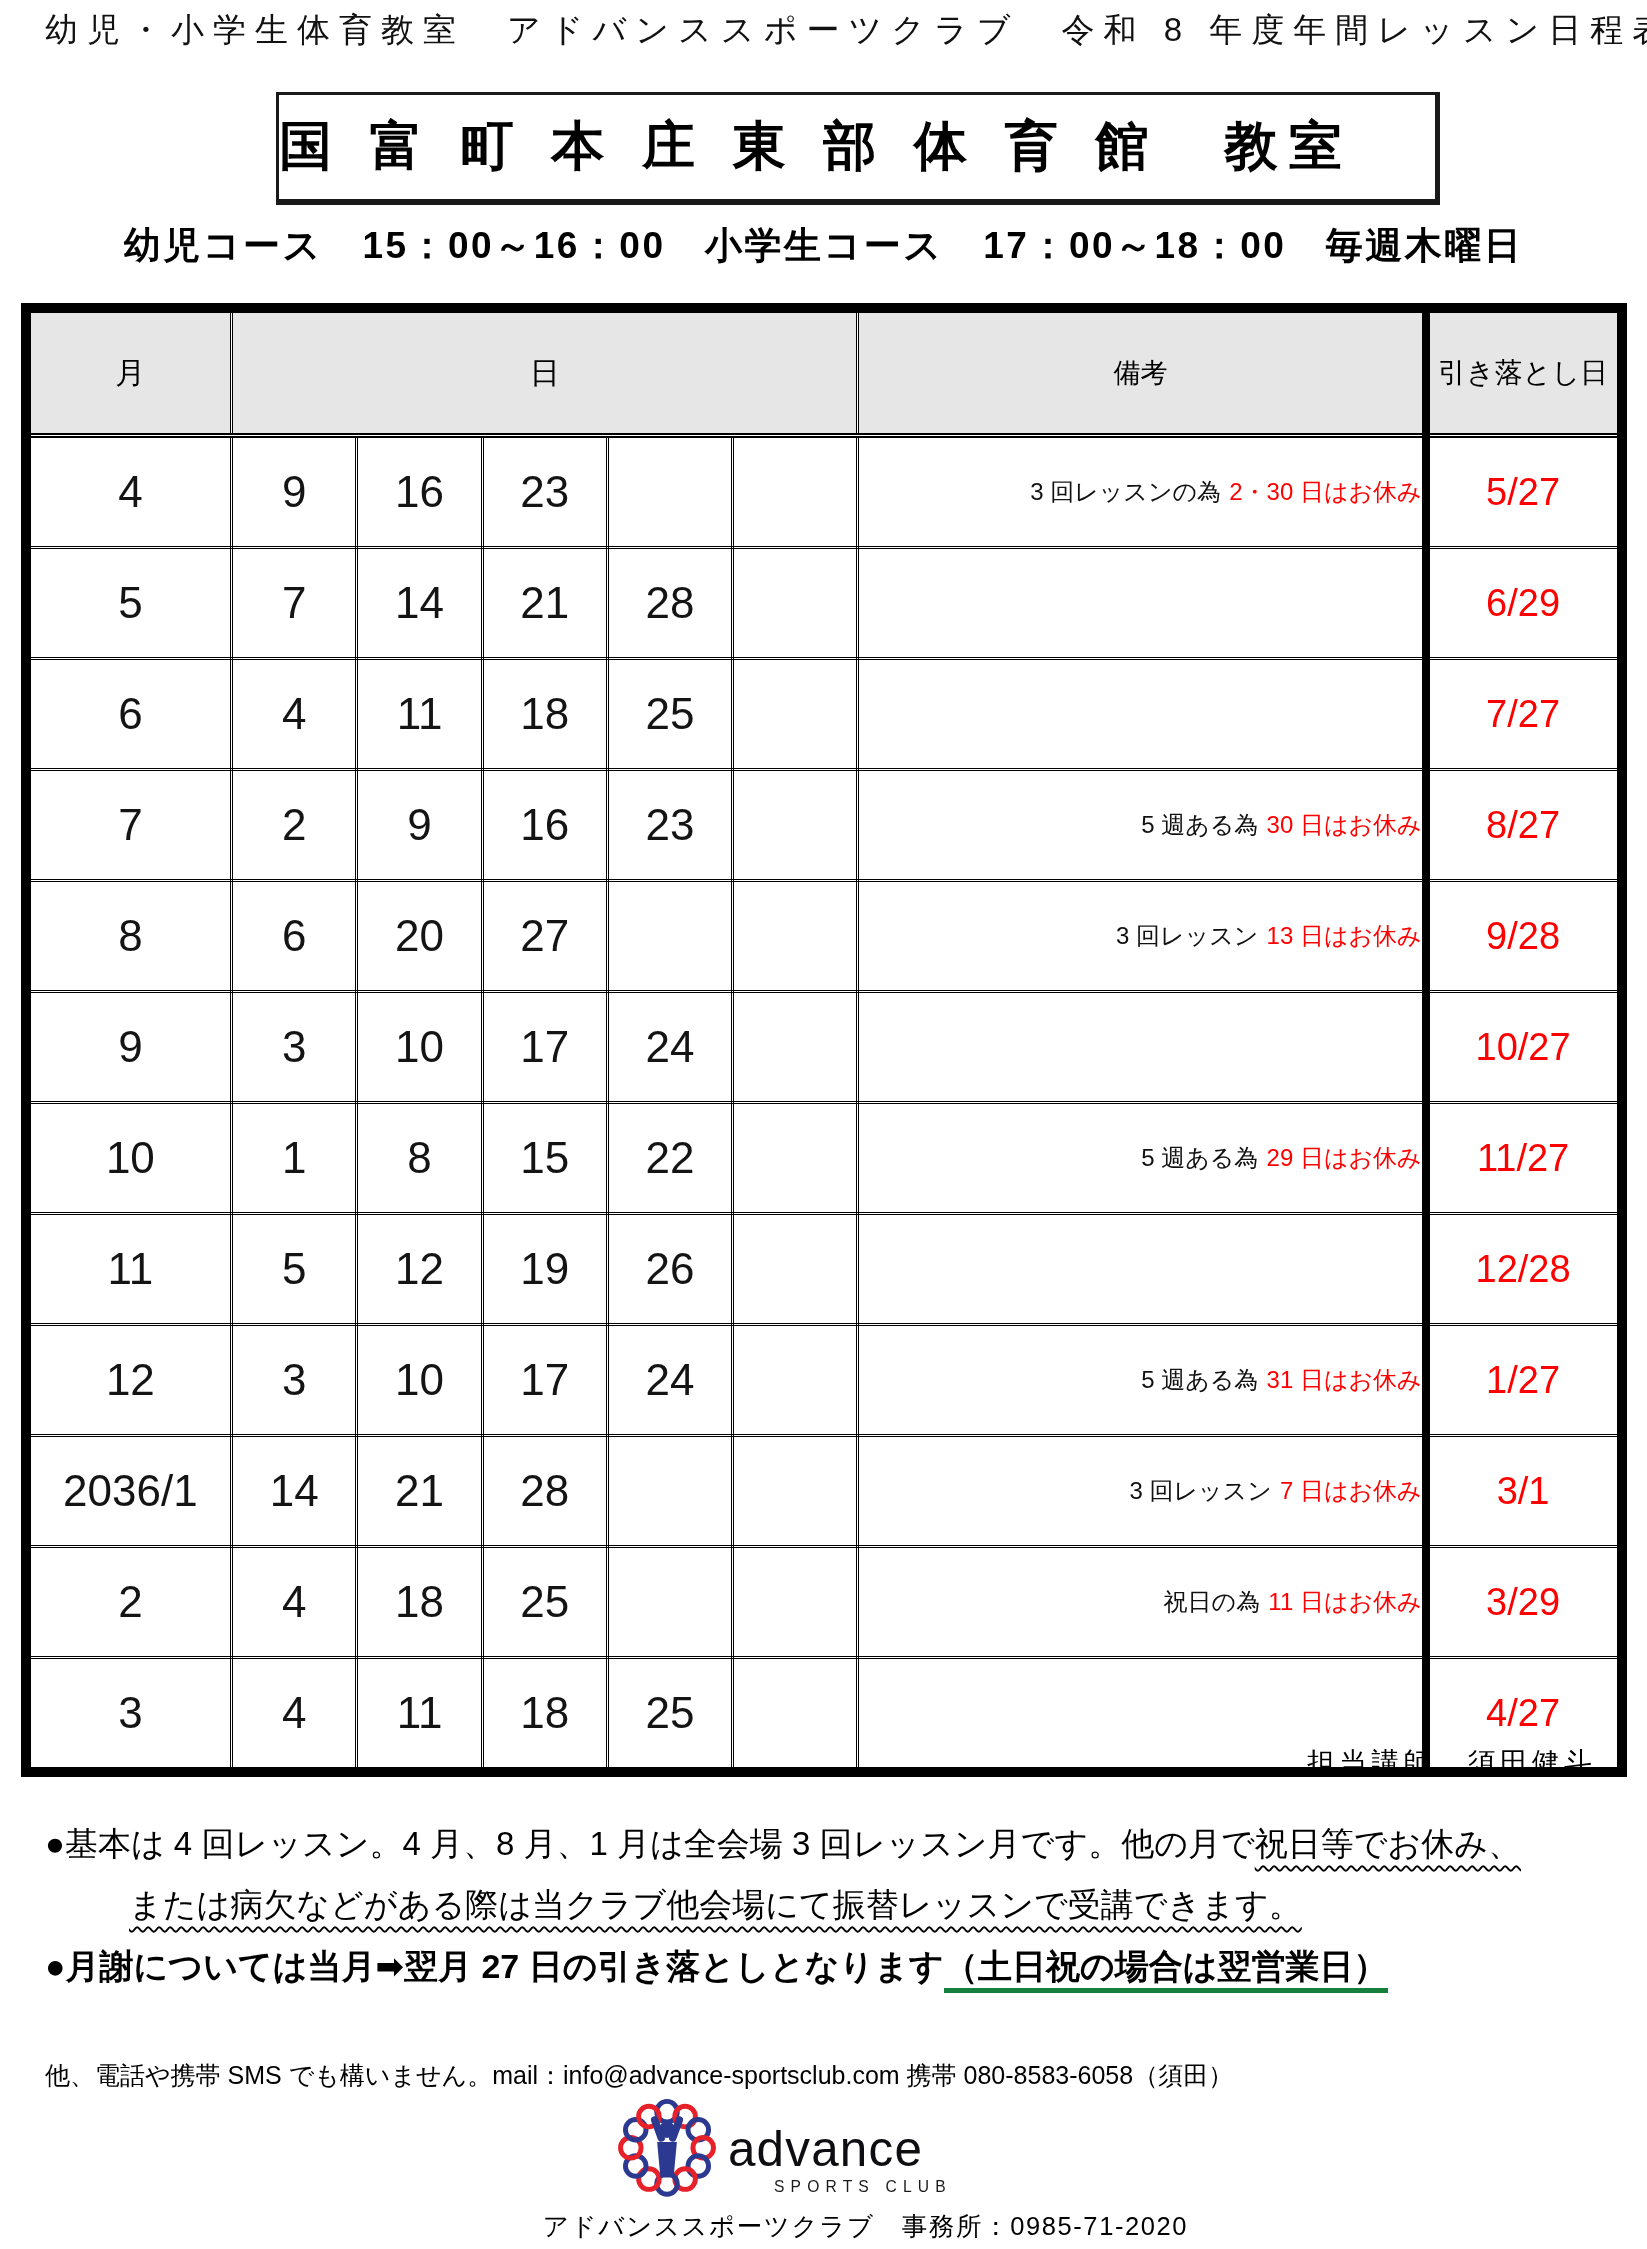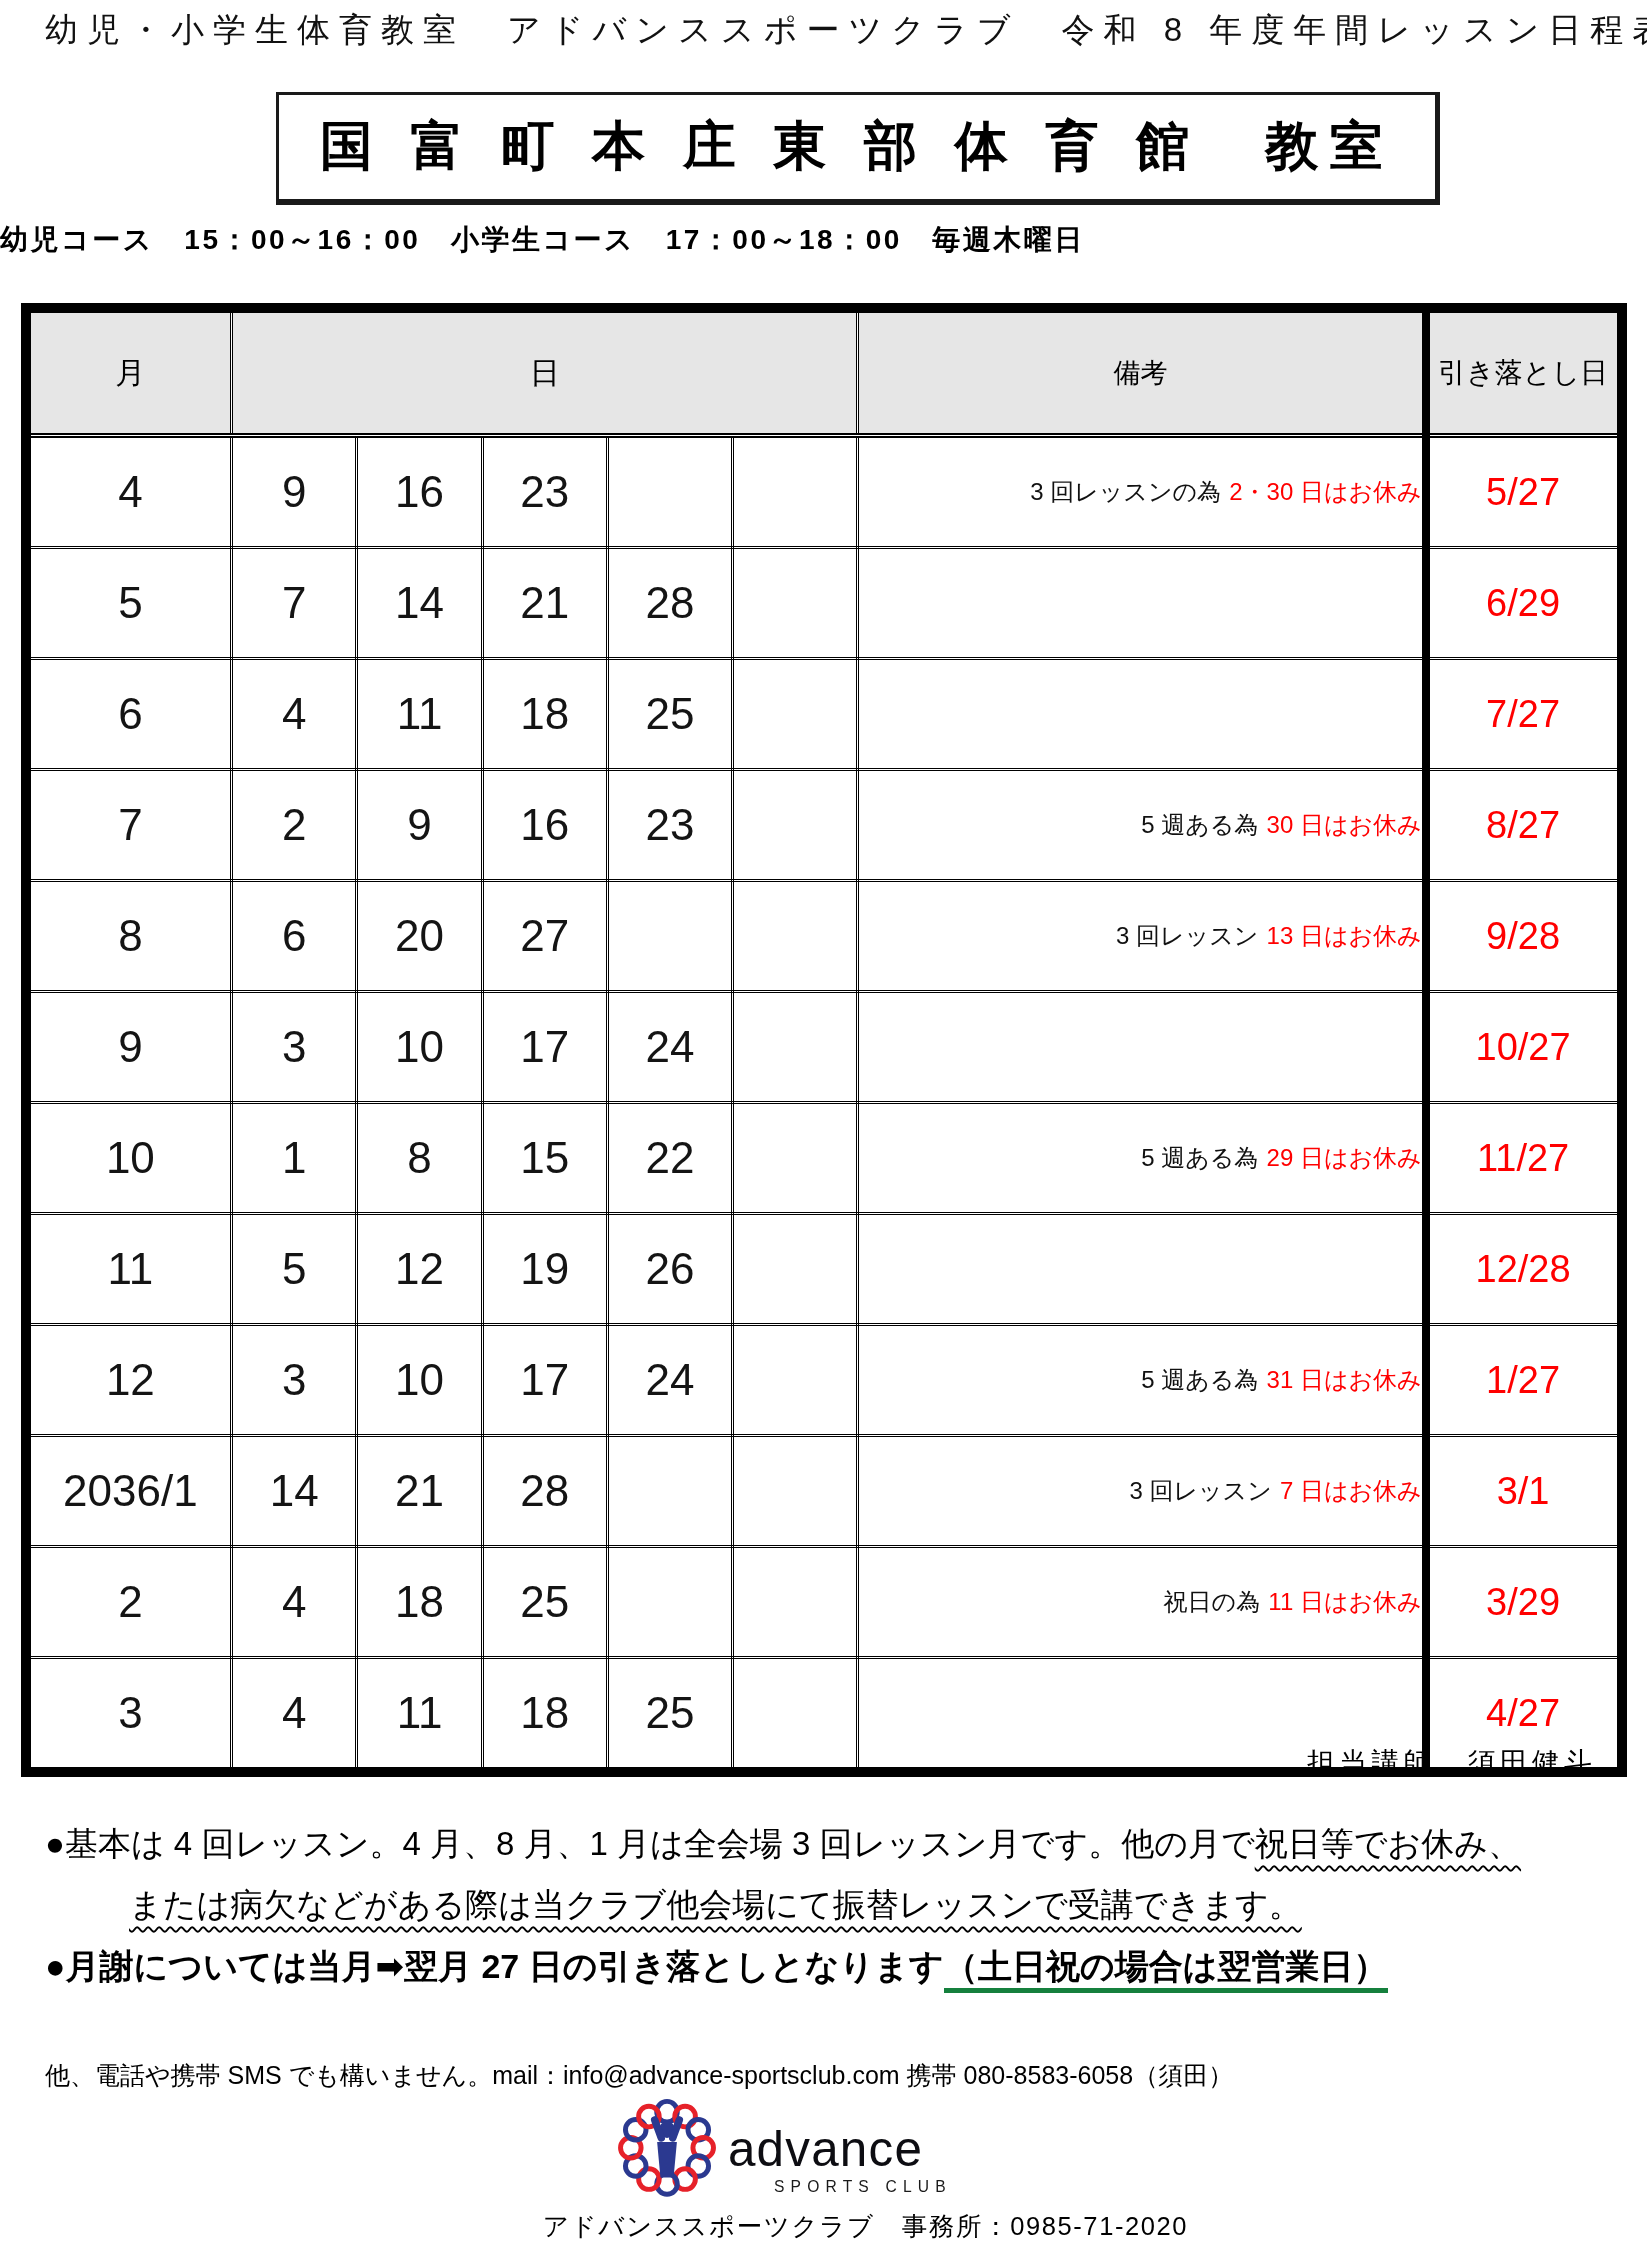--- a/index.html
+++ b/index.html
@@ -22,34 +22,34 @@
     white-space: nowrap;
     color: #111;
   }
   .title-box {
     position: absolute;
     left: 276px; top: 92px;
     width: 1156px; height: 104px;
     border: 3.3px solid #1a1a1a;
     border-right-width: 5px;
     border-bottom-width: 6.6px;
-    display: flex; align-items: center; justify-content: center;
+    display: flex; align-items: center; justify-content: flex-start;
     background: #fff;
   }
   .title-box .title-text {
     font-size: 53px;
     font-weight: bold;
     letter-spacing: 11.5px;
     white-space: nowrap;
   }
   .course-line {
     position: absolute;
     left: 0; top: 221px; width: 100%;
-    text-align: left;
-    font-size: 28px;
+    text-align: center;
+    font-size: 37px;
     font-weight: bold;
     letter-spacing: 2.5px;
     white-space: nowrap;
   }
 
   
   table.schedule {
     position: absolute;
     left: 20.6px; top: 303px;
     width: 1606px;

